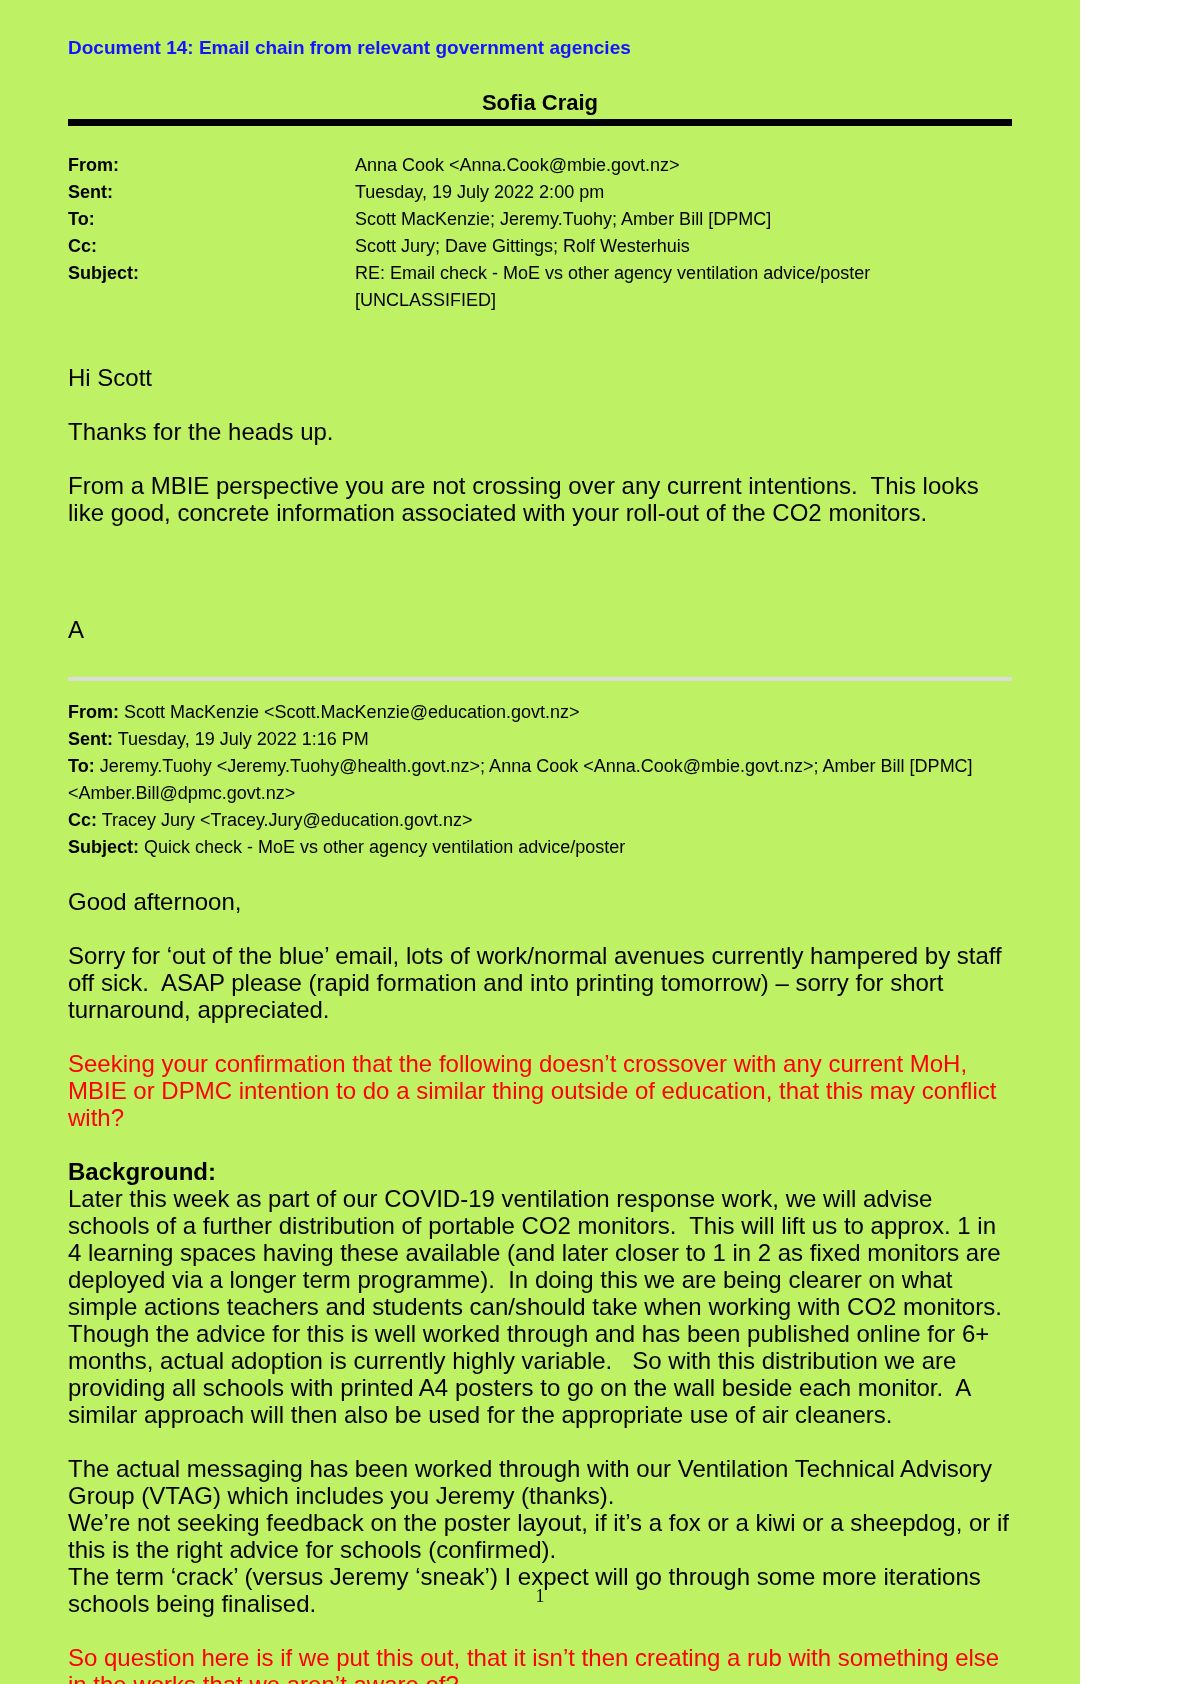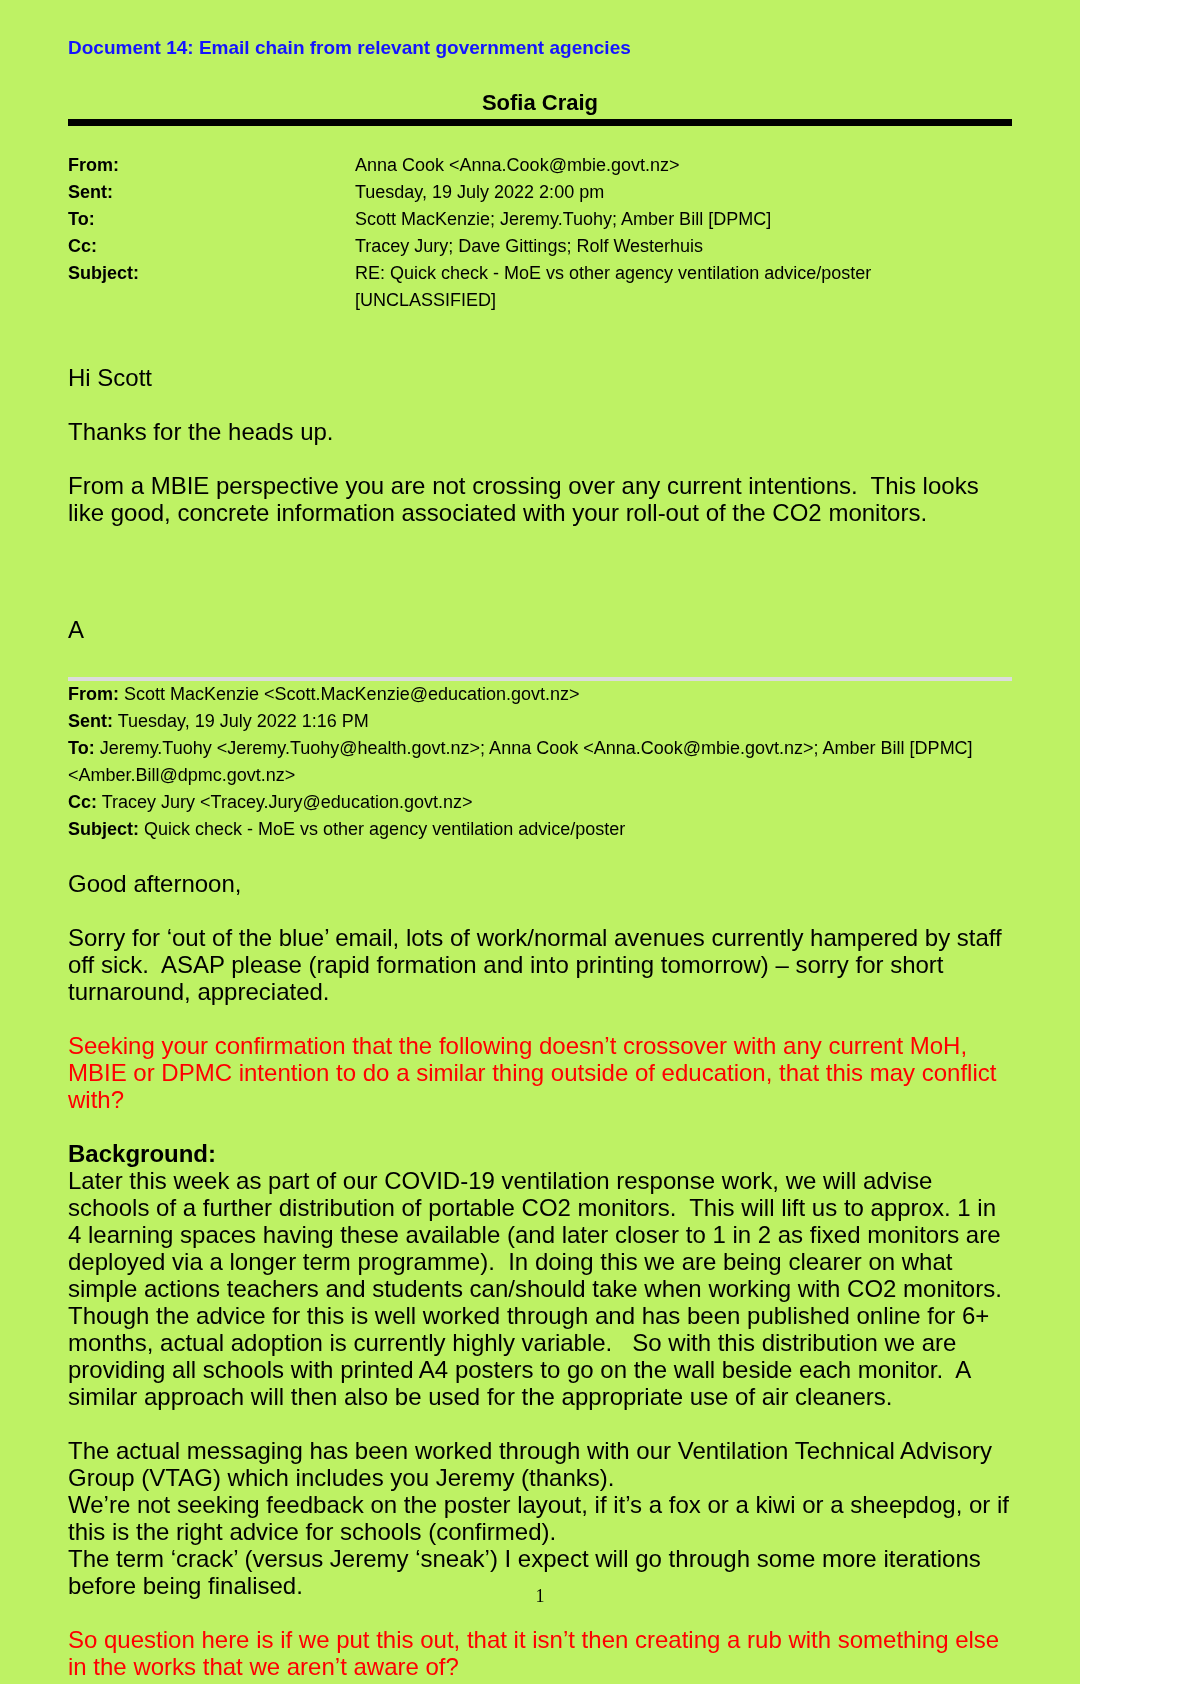--- a/index.html
+++ b/index.html
@@ -47,21 +47,21 @@
   .gap2 { margin-top: 50px; }
   .gap3 { margin-top: 90px; }
   .bold { font-weight: bold; }
   .red { color: var(--alert-red); }
   .divider {
     margin-top: 34px;
     height: 4px;
     background: var(--divider-gray);
   }
   .hdr2-line { font-size: 18px; line-height: 27px; white-space: pre-wrap; }
-  .hdr2-start { }
+  .hdr2-start { margin-top: 18px; }
   .hdr2-label { font-weight: bold; }
   .page-footer {
     position: absolute;
     top: 1586px;
     left: 0;
     right: 0;
     text-align: center;
     font-family: "Liberation Serif", serif;
     font-size: 18px;
   }
@@ -83,25 +83,25 @@
     <div class="hdr-row">
       <span class="hdr-label">Sent:</span>
       <span class="hdr-value">Tuesday, 19 July 2022 2:00 pm</span>
     </div>
     <div class="hdr-row">
       <span class="hdr-label">To:</span>
       <span class="hdr-value">Scott MacKenzie; Jeremy.Tuohy; Amber Bill [DPMC]</span>
     </div>
     <div class="hdr-row">
       <span class="hdr-label">Cc:</span>
-      <span class="hdr-value">Tracey Jury; Dave Gittings; Rolf Westerhuis</span>
+      <span class="hdr-value">Scott Jury; Dave Gittings; Rolf Westerhuis</span>
     </div>
     <div class="hdr-row">
       <span class="hdr-label">Subject:</span>
-      <span class="hdr-value">RE: Quick check - MoE vs other agency ventilation advice/poster [UNCLASSIFIED]</span>
+      <span class="hdr-value">RE: Email check - MoE vs other agency ventilation advice/poster [UNCLASSIFIED]</span>
     </div>
   </div>
 
   <div class="para gap2">Hi Scott</div>
   <div class="para gap1">Thanks for the heads up.</div>
   <div class="para gap1">From a MBIE perspective you are not crossing over any current intentions.  This looks like good, concrete information associated with your roll-out of the CO2 monitors.</div>
   <div class="para gap3">A</div>
 
   <div class="divider"></div>
 
@@ -113,19 +113,19 @@
     <div class="hdr2-line"><span class="hdr2-label">Subject:</span> <span>Quick check - MoE vs other agency ventilation advice/poster</span></div>
   </div>
 
   <div class="para gap1">Good afternoon,</div>
   <div class="para gap1">Sorry for ‘out of the blue’ email, lots of work/normal avenues currently hampered by staff off sick.  ASAP please (rapid formation and into printing tomorrow) – sorry for short turnaround, appreciated.</div>
   <div class="para gap1 red">Seeking your confirmation that the following doesn’t crossover with any current MoH, MBIE or DPMC intention to do a similar thing outside of education, that this may conflict with?</div>
   <div class="para gap1 bold">Background:</div>
   <div class="para">Later this week as part of our COVID-19 ventilation response work, we will advise schools of a further distribution of portable CO2 monitors.  This will lift us to approx. 1 in 4 learning spaces having these available (and later closer to 1 in 2 as fixed monitors are deployed via a longer term programme).  In doing this we are being clearer on what simple actions teachers and students can/should take when working with CO2 monitors.  Though the advice for this is well worked through and has been published online for 6+ months, actual adoption is currently highly variable.   So with this distribution we are providing all schools with printed A4 posters to go on the wall beside each monitor.  A similar approach will then also be used for the appropriate use of air cleaners.</div>
   <div class="para gap1">The actual messaging has been worked through with our Ventilation Technical Advisory Group (VTAG) which includes you Jeremy (thanks).</div>
   <div class="para">We’re not seeking feedback on the poster layout, if it’s a fox or a kiwi or a sheepdog, or if this is the right advice for schools (confirmed).</div>
-  <div class="para">The term ‘crack’ (versus Jeremy ‘sneak’) I expect will go through some more iterations before being finalised.</div>
+  <div class="para">The term ‘crack’ (versus Jeremy ‘sneak’) I expect will go through some more iterations schools being finalised.</div>
   <div class="para gap1 red">So question here is if we put this out, that it isn’t then creating a rub with something else in the works that we aren’t aware of?</div>
   <div class="para gap1">Thoughts/comments?</div>
 
   <div class="page-footer">1</div>
 
 </div>
 
 </body></html>

